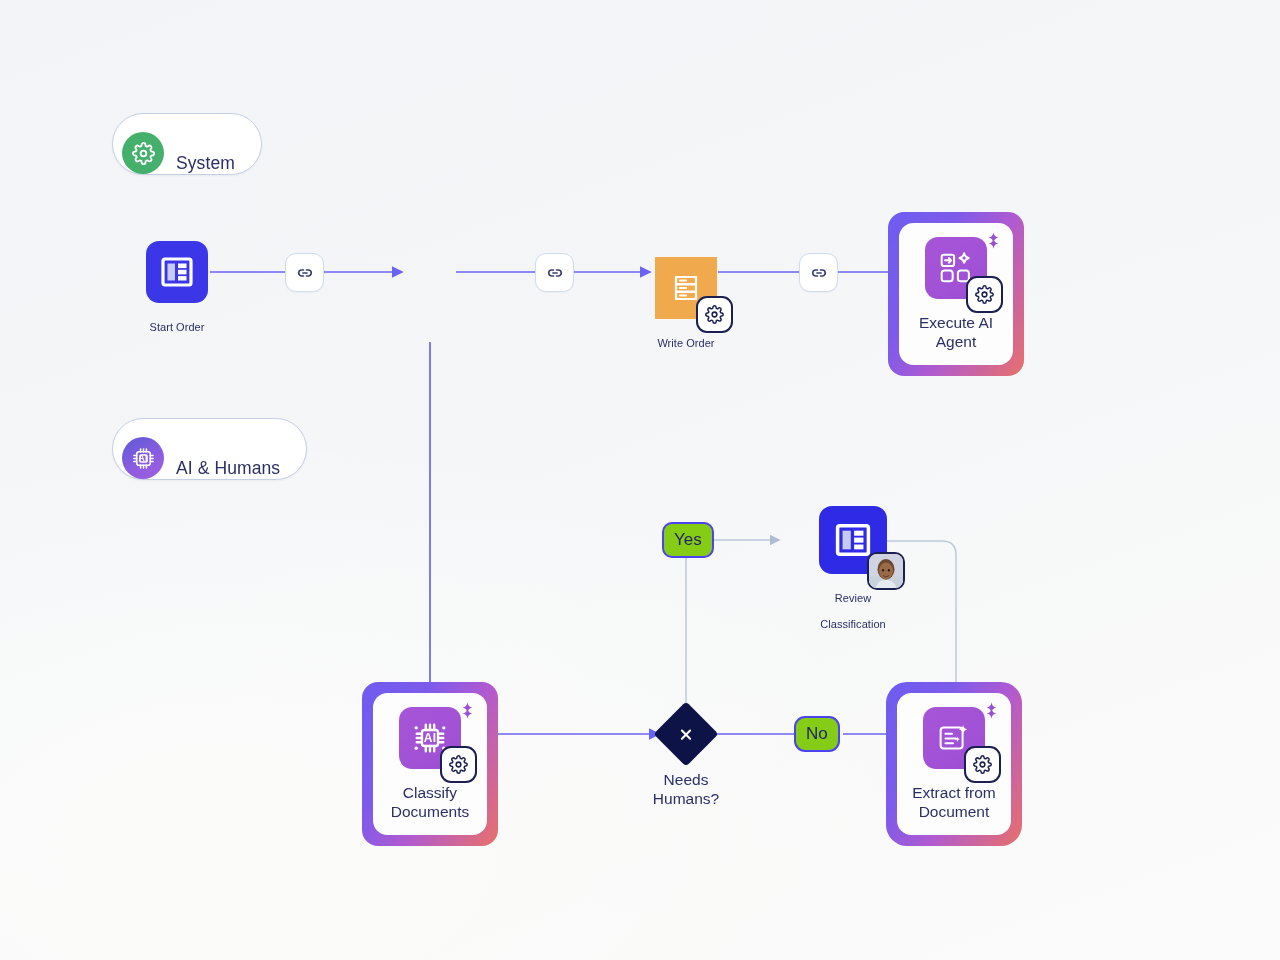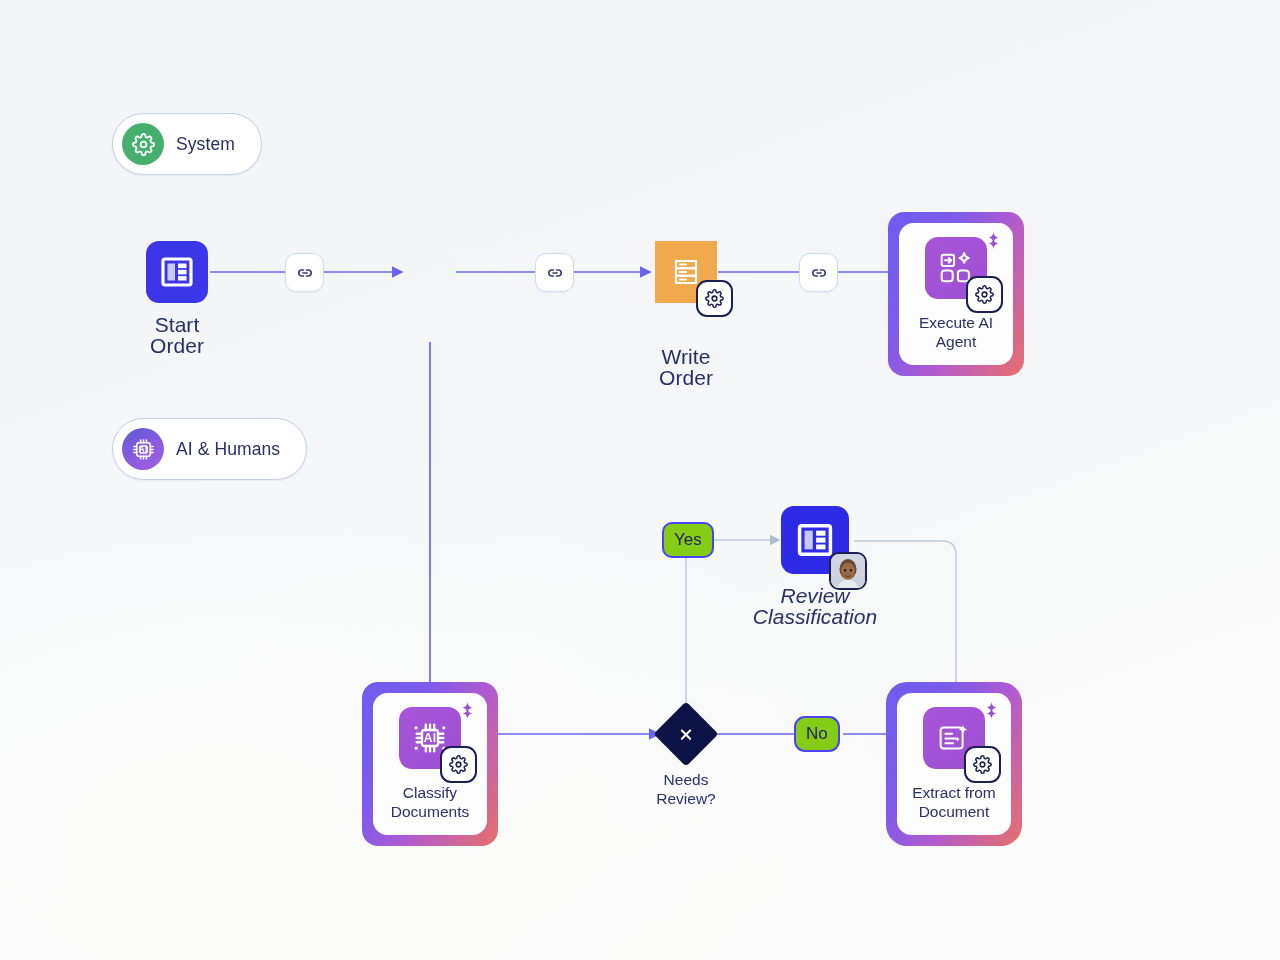--- a/index.html
+++ b/index.html
@@ -15,38 +15,38 @@
     position: relative;
   }
   #canvas { position: absolute; inset: 0; }
 
   
   .edges { position: absolute; inset: 0; width: 1280px; height: 960px; pointer-events: none; }
 
   
   .lane-badge {
     position: absolute;
-    display: flex; align-items: center; gap: 12px;
+    display: flex; align-items: flex-end; gap: 12px;
     height: 62px; padding: 0 26px 0 9px;
     background: #ffffff;
     border: 1.6px solid #c3d0e4;
     border-radius: 34px;
     box-shadow: 0 1px 2px rgba(32,45,90,.05);
   }
   .lane-badge .badge-label {
     font-size: 17.5px; color: #2b2f66; letter-spacing: .1px; white-space: nowrap;
   }
   .lane-icon { width: 42px; height: 42px; border-radius: 50%; display: flex; align-items: center; justify-content: center; flex: none; }
   .lane-icon.green { background: #45b06c; }
   .lane-icon.ai { background: linear-gradient(150deg, #5b5bd6 0%, #8b5ce0 55%, #a25fe0 100%); }
 
   
   .node { position: absolute; display: flex; flex-direction: column; align-items: center; }
   .node-label {
-    margin-top: 11px; font-size: 21px; line-height: 21px; color: #2b2f66;
+    margin-top: 11px; font-size: 11px; line-height: 26px; color: #2b2f66;
     text-align: center; white-space: pre-line; letter-spacing: .05px;
   }
 
   
   .tile { position: relative; width: 62px; height: 62px; display:flex; align-items:center; justify-content:center; }
   .tile.rounded-blue { background: #3b36e8; border-radius: 13px; }
   .tile.square-orange { background: #f0a94c; border-radius: 0; }
   .tile.rounded-purple { background: linear-gradient(145deg,#a855d8 0%, #9c4fd3 100%); border-radius: 13px; }
   .tile.rounded-blue-lg { width: 68px; height: 68px; background: #2f2ae6; border-radius: 13px; }
 
@@ -223,21 +223,21 @@
   </div>
   <div class="link-chip" style="left:799px; top:253px;">
     <svg width="20" height="20" viewBox="0 0 24 24" fill="none" stroke="#3a3f73" stroke-width="2" stroke-linecap="round">
       <path d="M9.5 12h5"></path>
       <path d="M10.2 8.4H8.1a3.6 3.6 0 0 0 0 7.2h2.1"></path>
       <path d="M13.8 8.4h2.1a3.6 3.6 0 0 1 0 7.2h-2.1"></path>
     </svg>
   </div>
 
 
-  <div class="node" style="left:655px; top:241px; width:62px;gap:32px;">
+  <div class="node" style="left:655px; top:257px; width:62px;">
     <div class="tile square-orange">
       <svg width="40" height="40" viewBox="0 0 40 40" fill="none" stroke="#ffffff" stroke-width="2.2" stroke-linecap="round" stroke-linejoin="round">
         <rect x="10" y="9" width="20" height="7"></rect>
         <rect x="10" y="16.5" width="20" height="7"></rect>
         <rect x="10" y="24" width="20" height="7"></rect>
         <path d="M14 12.5h6M14 20h6M14 27.5h6"></path>
       </svg>
       <span class="gear-badge">
         <svg width="19" height="19" viewBox="0 0 24 24" fill="none" stroke="#1b1f52" stroke-width="1.9" stroke-linecap="round" stroke-linejoin="round">
           <circle cx="12" cy="12" r="3"></circle>
@@ -273,21 +273,21 @@
       </div>
       <div class="card-label">Execute AI
 Agent</div>
     </div>
   </div>
 
   <div class="branch-pill" style="left:662px; top:522px;">
     <span>Yes</span>
   </div>
 
-  <div class="node" style="left:781px; top:506px; width:68px;font-style:italic;">
+  <div class="node" style="left:819px; top:506px; width:68px;">
     <div class="tile rounded-blue-lg">
       <svg width="44" height="44" viewBox="0 0 40 40">
         <rect x="6" y="7" width="28" height="26" rx="2" fill="none" stroke="#ffffff" stroke-width="3.2"></rect>
         <rect x="10.5" y="11.5" width="7.5" height="17" fill="#c7c9f7"></rect>
         <rect x="21" y="11.5" width="8.5" height="4.6" fill="#ffffff"></rect>
         <rect x="21" y="17.8" width="8.5" height="4.6" fill="#ffffff"></rect>
         <rect x="21" y="24.1" width="8.5" height="4.4" fill="#ffffff"></rect>
       </svg>
       <span class="avatar-badge">
         <svg width="100%" height="100%" viewBox="0 0 40 40">
@@ -338,21 +338,21 @@
 
   <div class="gateway" style="left:652px; top:711px; width:68px;">
     <div class="diamond">
       <span>
         <svg width="19" height="19" viewBox="0 0 24 24" stroke="#ffffff" stroke-width="2.6" stroke-linecap="round">
           <path d="M6.8 6.8l10.4 10.4M17.2 6.8L6.8 17.2"></path>
         </svg>
       </span>
     </div>
     <div class="gw-label">Needs
-Review?</div>
+Humans?</div>
   </div>
 
   <div class="branch-pill" style="left:794px; top:716px;border-radius:11px;">
     <span>No</span>
   </div>
 
   <div class="ai-card" style="left:886px; top:682px;border-radius:21px;">
     <div class="card-inner">
       <span class="sparkle-corner">
         <svg width="19" height="19" viewBox="0 0 24 24" fill="#9b4fd6">

